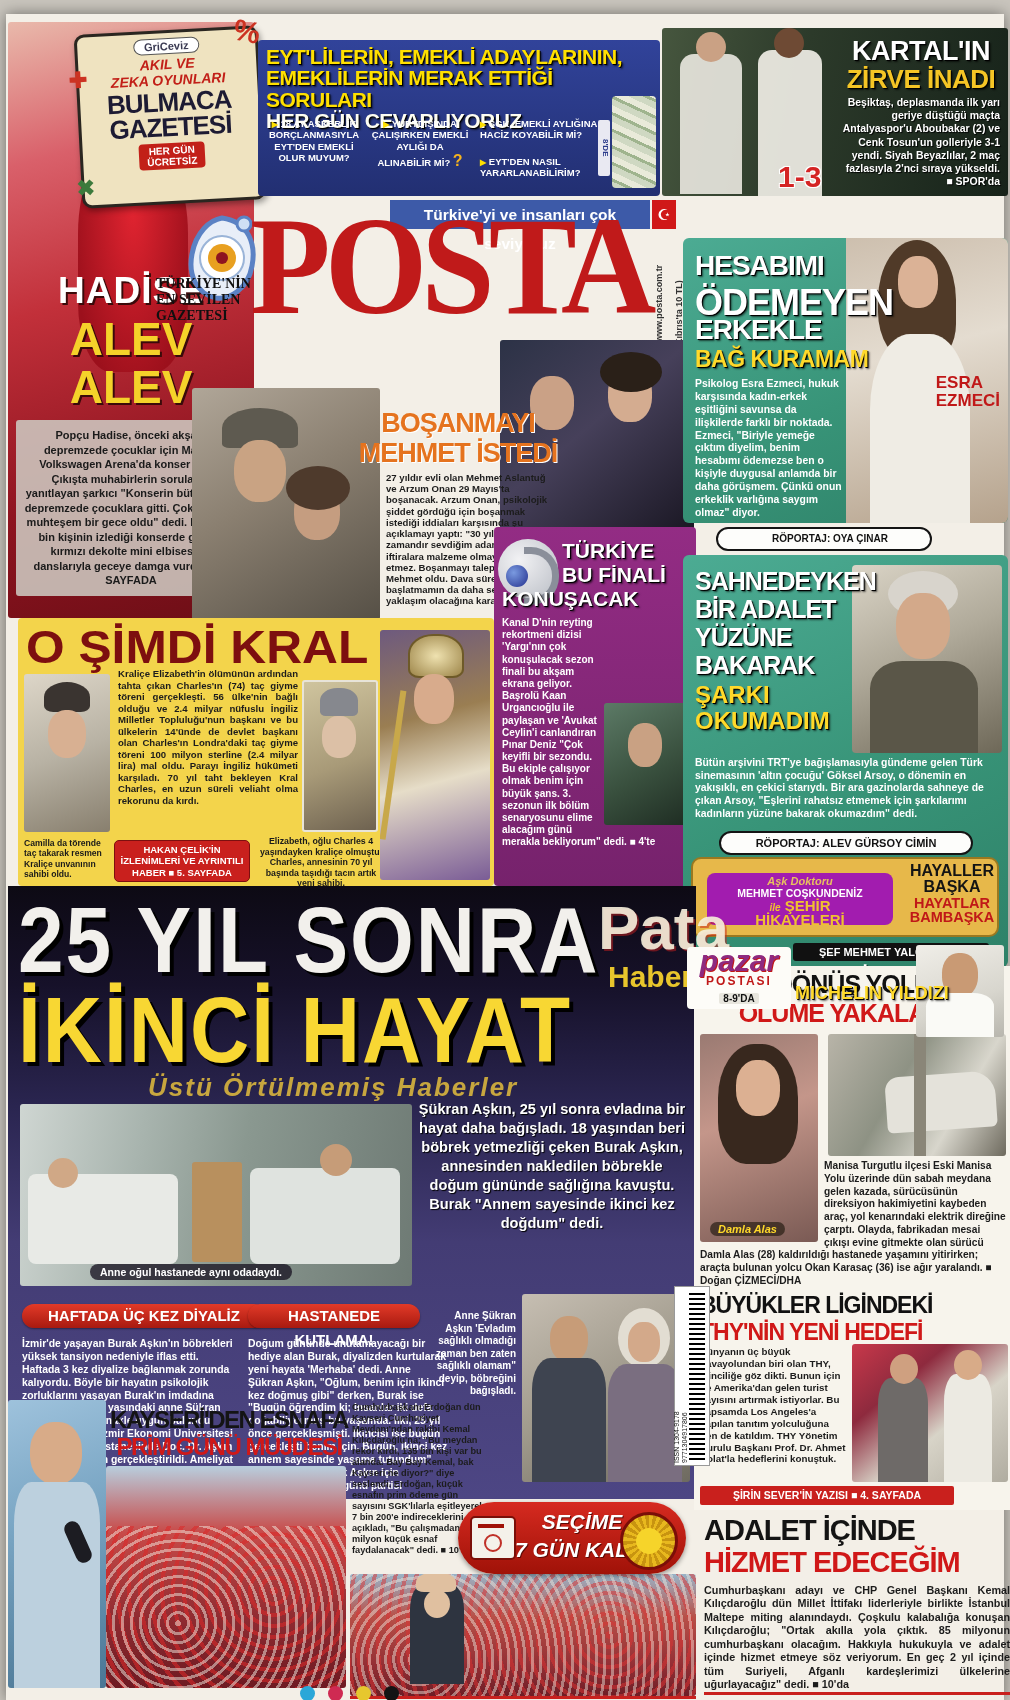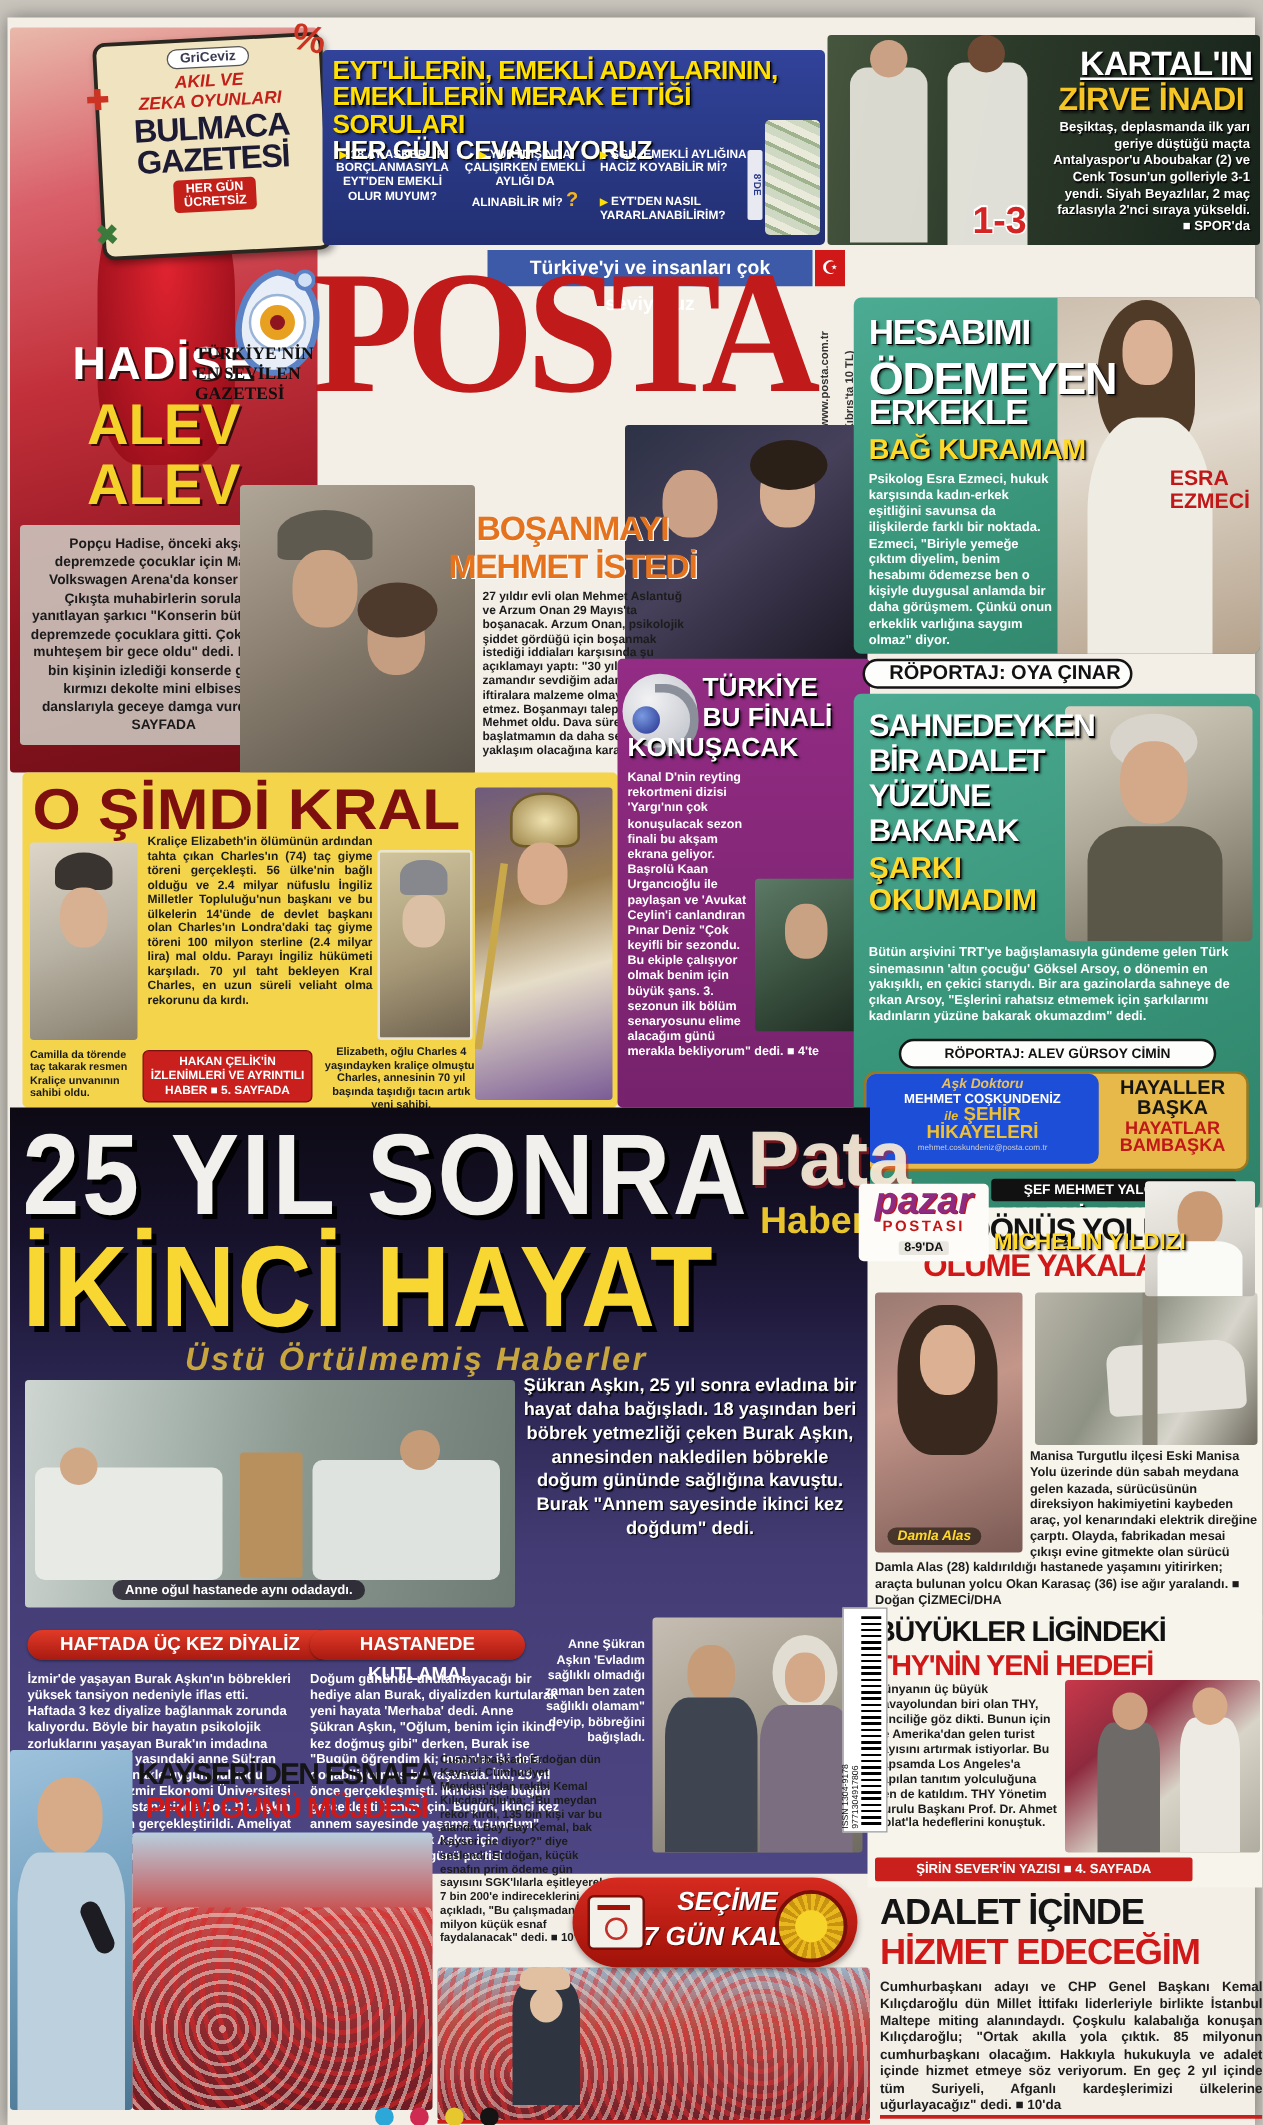--- a/index.html
+++ b/index.html
@@ -68,21 +68,21 @@
     </div>
     <div class="abs photo" style="right:4px;top:56px;width:44px;height:92px;background:repeating-linear-gradient(25deg,#cfd8c2 0 6px,#9fb48e 6px 9px,#e9ead9 9px 15px);border-radius:4px;"></div>
     <div class="abs" style="right:50px;top:80px;width:12px;height:56px;background:#e9e9f2;color:#2a3a8a;font-size:8px;font-weight:900;writing-mode:vertical-rl;text-align:center;border-radius:2px;">8'DE</div>
   </div>
 
   <div class="abs photo" style="left:656px;top:14px;width:346px;height:168px;background:linear-gradient(100deg,#46563e 0%,#2c3a2a 40%,#17231a 100%);">
     <div class="abs" style="left:18px;top:26px;width:62px;height:140px;background:rgba(235,233,225,.9);border-radius:14px 14px 0 0;"></div>
     <div class="abs" style="left:34px;top:4px;width:30px;height:30px;background:#caa184;border-radius:50%;"></div>
     <div class="abs" style="left:96px;top:22px;width:64px;height:146px;background:rgba(240,238,230,.92);border-radius:14px 14px 0 0;"></div>
     <div class="abs" style="left:112px;top:0;width:30px;height:30px;background:#6e4a34;border-radius:50%;"></div>
-    <div class="abs b sh" style="left:178px;top:8px;width:162px;text-align:right;font-size:27px;color:#fff;letter-spacing:-.5px;text-decoration:underline;">KARTAL'IN</div>
+    <div class="abs b sh" style="left:178px;top:8px;width:162px;text-align:center;font-size:27px;color:#fff;letter-spacing:-.5px;">KARTAL'IN</div>
     <div class="abs b sh" style="left:178px;top:36px;width:162px;text-align:center;font-size:26px;color:#f5c525;letter-spacing:-.5px;">ZİRVE İNADI</div>
     <div class="abs b" style="left:176px;top:68px;width:162px;font-size:10.5px;color:#fff;line-height:1.26;text-align:right;text-shadow:1px 1px 1px #000;">Beşiktaş, deplasmanda ilk yarı geriye düştüğü maçta Antalyaspor'u Aboubakar (2) ve Cenk Tosun'un golleriyle 3-1 yendi. Siyah Beyazlılar, 2 maç fazlasıyla 2'nci sıraya yükseldi. ■ SPOR'da</div>
     <div class="abs b" style="left:116px;bottom:2px;font-size:30px;color:#d42424;text-shadow:-1px -1px 0 #fff,1px -1px 0 #fff,-1px 1px 0 #fff,1px 1px 0 #fff;">1-3</div>
   </div>
 
   <div class="abs" style="left:384px;top:186px;width:260px;height:29px;background:#3d5aa8;color:#fff;font-weight:800;font-size:15.5px;text-align:center;line-height:29px;"></div>
   <div class="abs" style="left:384px;top:186px;width:260px;height:29px;color:#fff;font-weight:800;font-size:15.5px;text-align:center;line-height:29px;">Türkiye'yi ve insanları çok seviyoruz</div>
   <div class="abs" style="left:646px;top:186px;width:24px;height:29px;background:#d01818;color:#fff;text-align:center;line-height:29px;font-size:15px;">
     <span>☪</span>
   </div>
@@ -166,39 +166,39 @@
         <div>ESRA</div>
         <div>EZMECİ</div>
       </div>
     </div>
     <div class="abs b sh" style="left:12px;top:12px;font-size:28px;color:#fff;letter-spacing:-1px;">HESABIMI</div>
     <div class="abs b sh" style="left:12px;top:44px;font-size:36px;color:#fff;letter-spacing:-1px;">ÖDEMEYEN</div>
     <div class="abs b sh" style="left:12px;top:76px;font-size:28px;color:#fff;letter-spacing:-1px;">ERKEKLE</div>
     <div class="abs b sh" style="left:12px;top:108px;font-size:23px;color:#ffd92a;letter-spacing:-.5px;">BAĞ KURAMAM</div>
     <div class="abs b" style="left:12px;top:140px;width:150px;font-size:10.4px;color:#fff;line-height:1.24;">Psikolog Esra Ezmeci, hukuk karşısında kadın-erkek eşitliğini savunsa da ilişkilerde farklı bir noktada. Ezmeci, "Biriyle yemeğe çıktım diyelim, benim hesabımı ödemezse ben o kişiyle duygusal anlamda bir daha görüşmem. Çünkü onun erkeklik varlığına saygım olmaz" diyor.</div>
   </div>
-  <div class="abs whitepill" style="left:684px;top:513px;width:200px;height:20px;font-size:16px;line-height:20px;padding-left:12px;">RÖPORTAJ: OYA ÇINAR</div>
+  <div class="abs whitepill" style="left:710px;top:513px;width:200px;height:20px;font-size:10px;line-height:20px;padding-left:12px;">RÖPORTAJ: OYA ÇINAR</div>
 
   <div class="abs teal" style="left:677px;top:541px;width:325px;height:412px;">
     <div class="abs photo" style="right:6px;top:10px;width:150px;height:188px;background:linear-gradient(155deg,#dad4c6 0%,#b0aa9a 45%,#6e6858 100%);border-radius:4px;">
       <div class="abs" style="left:36px;top:6px;width:70px;height:46px;background:#d8d4cc;border-radius:50%;"></div>
       <div class="abs" style="left:44px;top:28px;width:54px;height:66px;background:#d3a98a;border-radius:45%;"></div>
       <div class="abs" style="left:18px;top:96px;width:108px;height:92px;background:#5a5648;border-radius:30% 30% 0 0;"></div>
     </div>
     <div class="abs b sh" style="left:12px;top:12px;font-size:25px;color:#fff;letter-spacing:-1px;">SAHNEDEYKEN</div>
     <div class="abs b sh" style="left:12px;top:40px;font-size:25px;color:#fff;letter-spacing:-1px;">BİR ADALET</div>
     <div class="abs b sh" style="left:12px;top:68px;font-size:25px;color:#fff;letter-spacing:-1px;">YÜZÜNE</div>
     <div class="abs b sh" style="left:12px;top:96px;font-size:25px;color:#fff;letter-spacing:-1px;">BAKARAK</div>
     <div class="abs b sh" style="left:12px;top:126px;font-size:24px;color:#ffd92a;">ŞARKI</div>
     <div class="abs b sh" style="left:12px;top:152px;font-size:24px;color:#ffd92a;">OKUMADIM</div>
     <div class="abs b" style="left:12px;top:202px;width:300px;font-size:10.4px;color:#fff;line-height:1.22;">Bütün arşivini TRT'ye bağışlamasıyla gündeme gelen Türk sinemasının 'altın çocuğu' Göksel Arsoy, o dönemin en yakışıklı, en çekici starıydı. Bir ara gazinolarda sahneye de çıkan Arsoy, "Eşlerini rahatsız etmemek için şarkılarımı kadınların yüzüne bakarak okumazdım" dedi.</div>
     <div class="abs whitepill" style="left:36px;top:276px;width:250px;height:20px;font-size:11px;line-height:20px;">RÖPORTAJ: ALEV GÜRSOY CİMİN</div>
 
     <div class="abs" style="left:8px;top:302px;width:308px;height:80px;background:#e7b84a;border:2px solid #9a7820;border-radius:10px;box-sizing:border-box;display:flex;">
-      <div style="width:186px;height:72px;margin:0;background:#1d4ed8;border-radius:8px;text-align:center;overflow:hidden;">
+      <div style="width:186px;height:52px;margin:14px;background:#a21caf;border-radius:8px;text-align:center;overflow:hidden;">
         <div class="it b" style="font-size:11px;color:#e8c060;margin-top:2px;">Aşk Doktoru</div>
         <div class="b" style="font-size:10.5px;color:#fff;">MEHMET COŞKUNDENİZ</div>
         <div class="b" style="font-size:15px;color:#f0c030;line-height:.95;">
           <span class="it" style="font-size:10px;">ile</span>
           <span>ŞEHİR</span>
         </div>
         <div class="b" style="font-size:15px;color:#f0c030;line-height:.95;">HİKAYELERİ</div>
         <div style="font-size:6.5px;color:#ccc;margin-top:1px;">mehmet.coskundeniz@posta.com.tr</div>
       </div>
       <div class="b" style="flex:1;text-align:center;line-height:1.02;padding-top:4px;">

